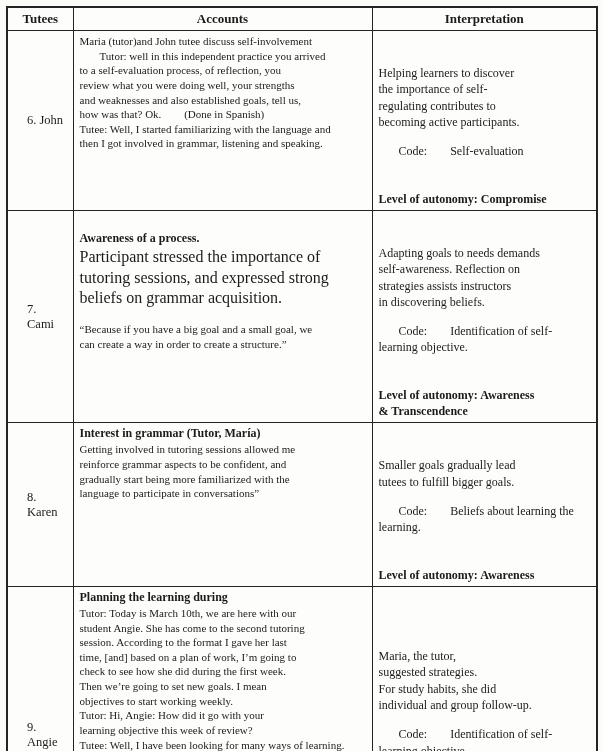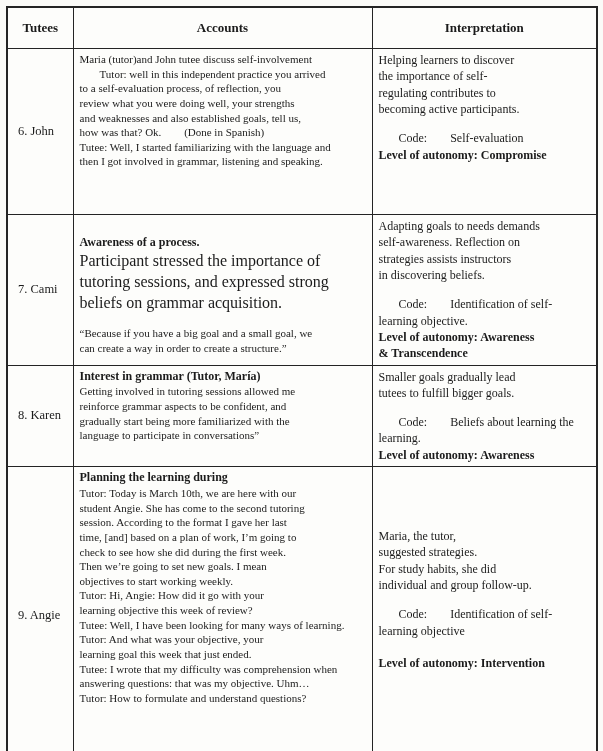--- a/index.html
+++ b/index.html
@@ -17,31 +17,31 @@
     background:#fdfdfb;
     border:2px solid #242424;
   }
   .doc th,.doc td{
     border:1px solid #242424;
     vertical-align:top;
     padding:3px 6px;
   }
   .doc th{
     font-size:13px;font-weight:bold;text-align:center;
-    padding:12px 4px;vertical-align:middle;
+    padding:3px 4px;vertical-align:middle;
   }
   td.tutee{
     vertical-align:middle;
     font-size:12.5px;
-    padding-left:10px;
+    padding-left:19px;
   }
   td.acc p,td.interp p{margin:0;white-space:pre-line;}
   td.acc p{font-size:11px;line-height:1.33;}
   td.acc p.body{font-size:16px;line-height:1.3;}
-  td.interp p{font-size:12px;line-height:1.36;}
+  td.interp p{font-size:12px;line-height:1.36;margin-top:31px;}
   td.acc .head{font-size:12px;}
   .it{}
   .rm{font-style:normal;}
   .b{font-weight:bold;}
   .gap{margin-top:13px !important;}
   .gap-sm{margin-top:17px !important;}
   .gap-md{margin-top:16px !important;}
   .gap-lg{margin-top:58px !important;}
   td.acc span,td.interp span{white-space:pre-line;margin-left:20px;}
 </style>

